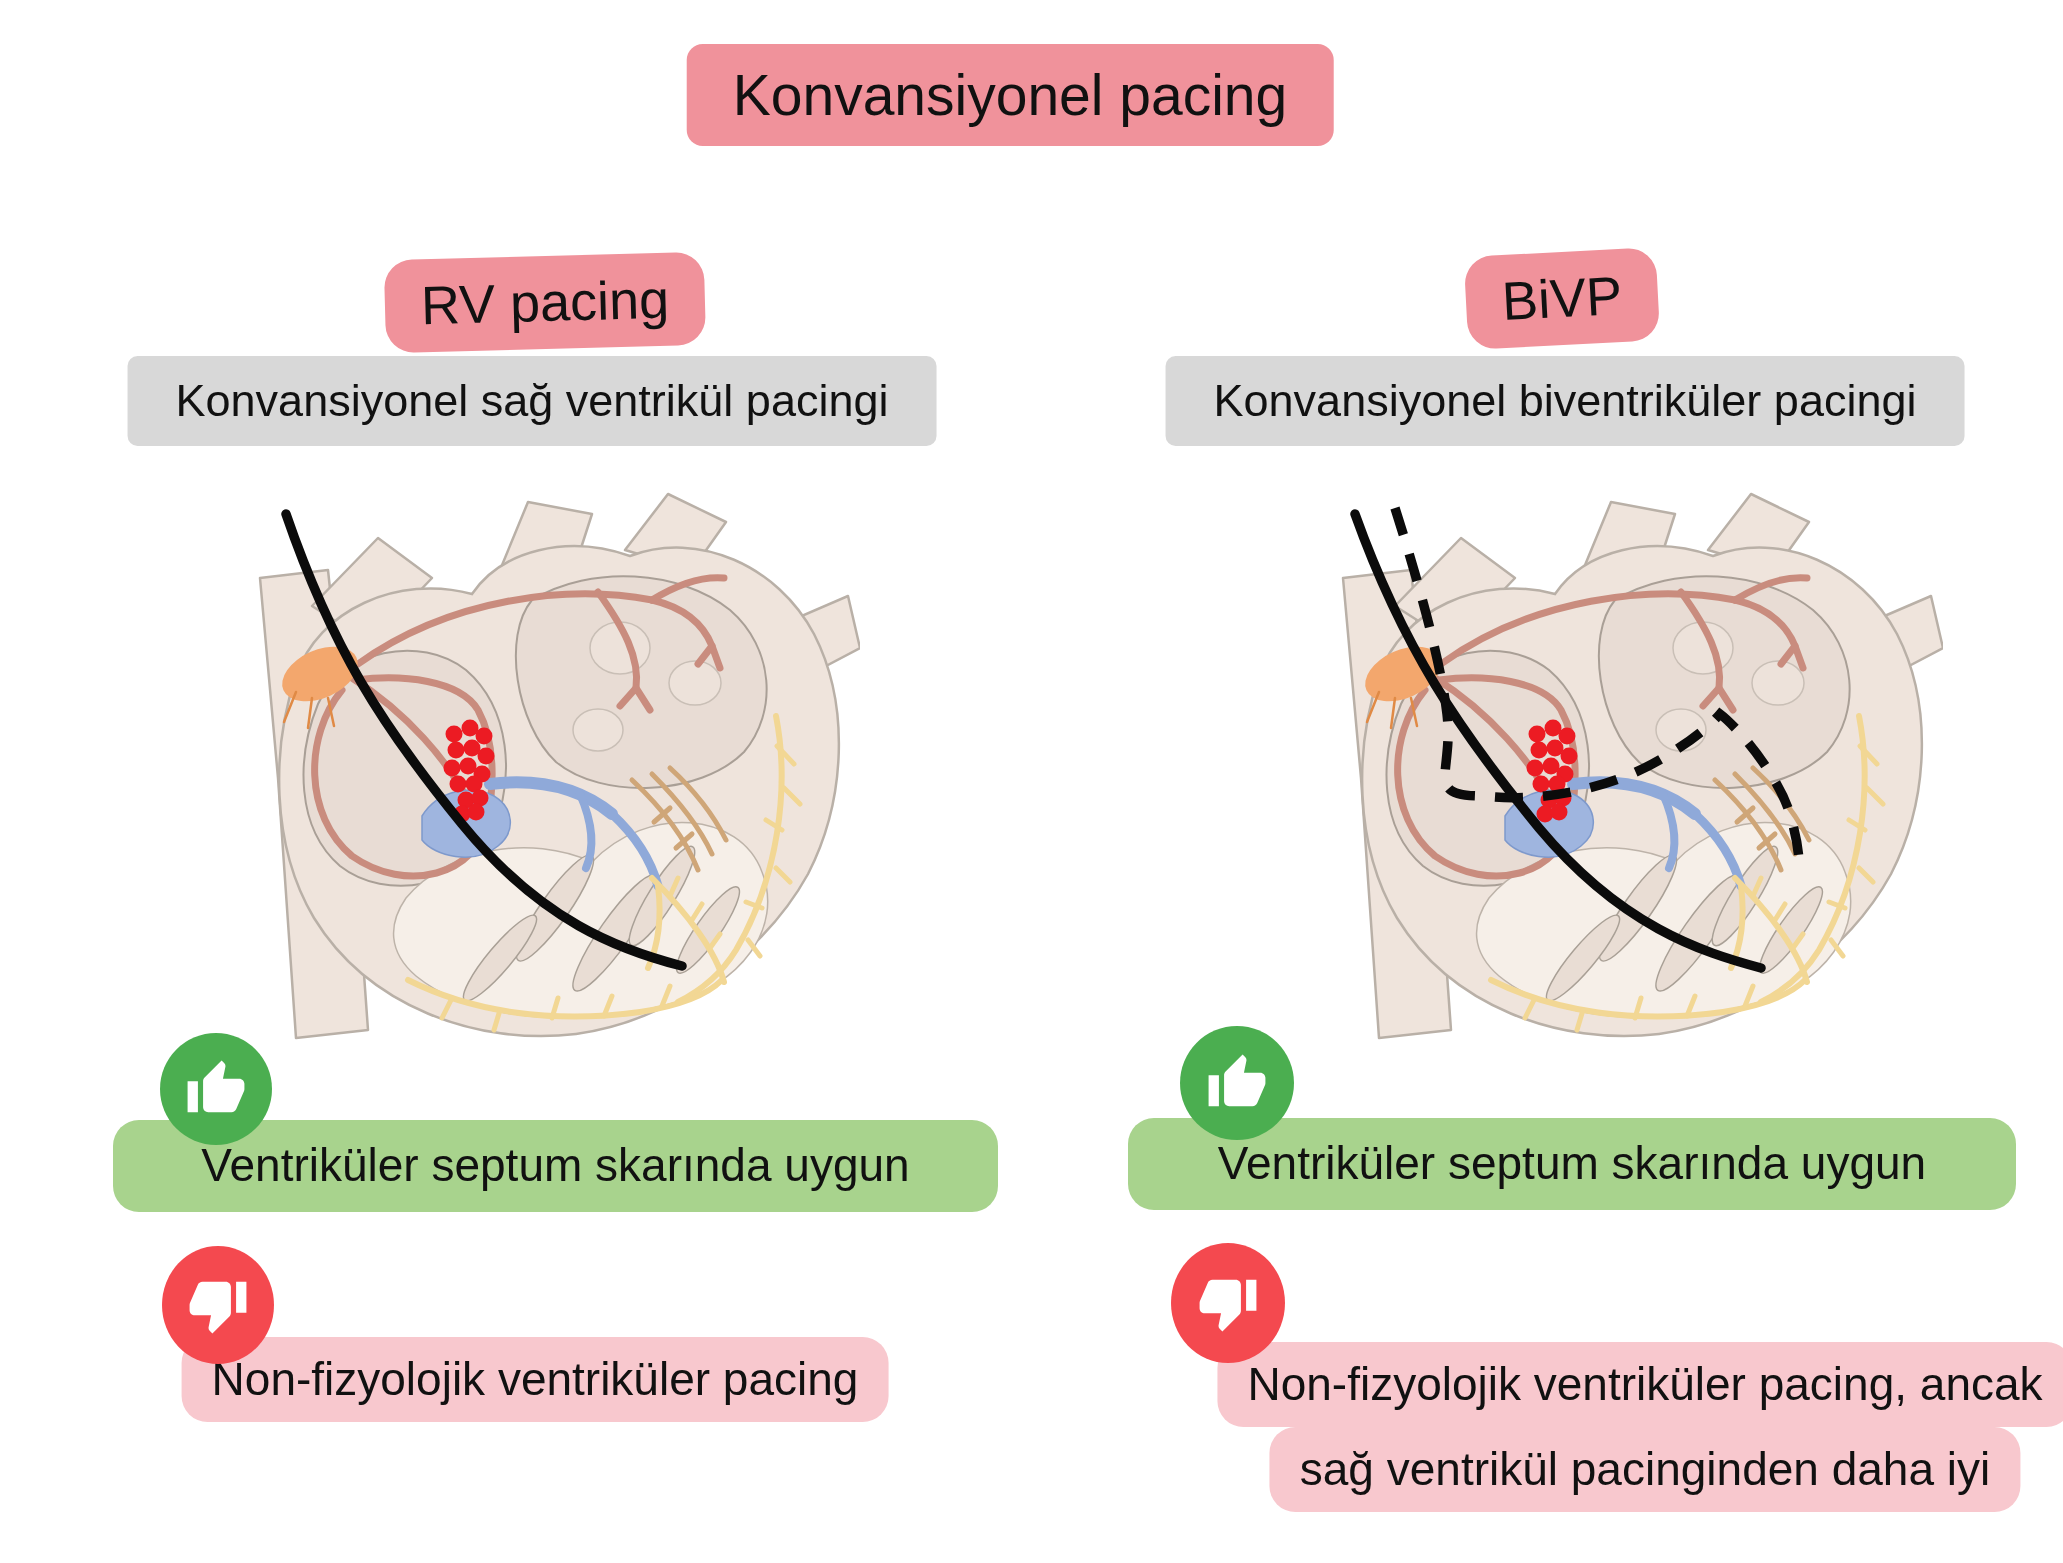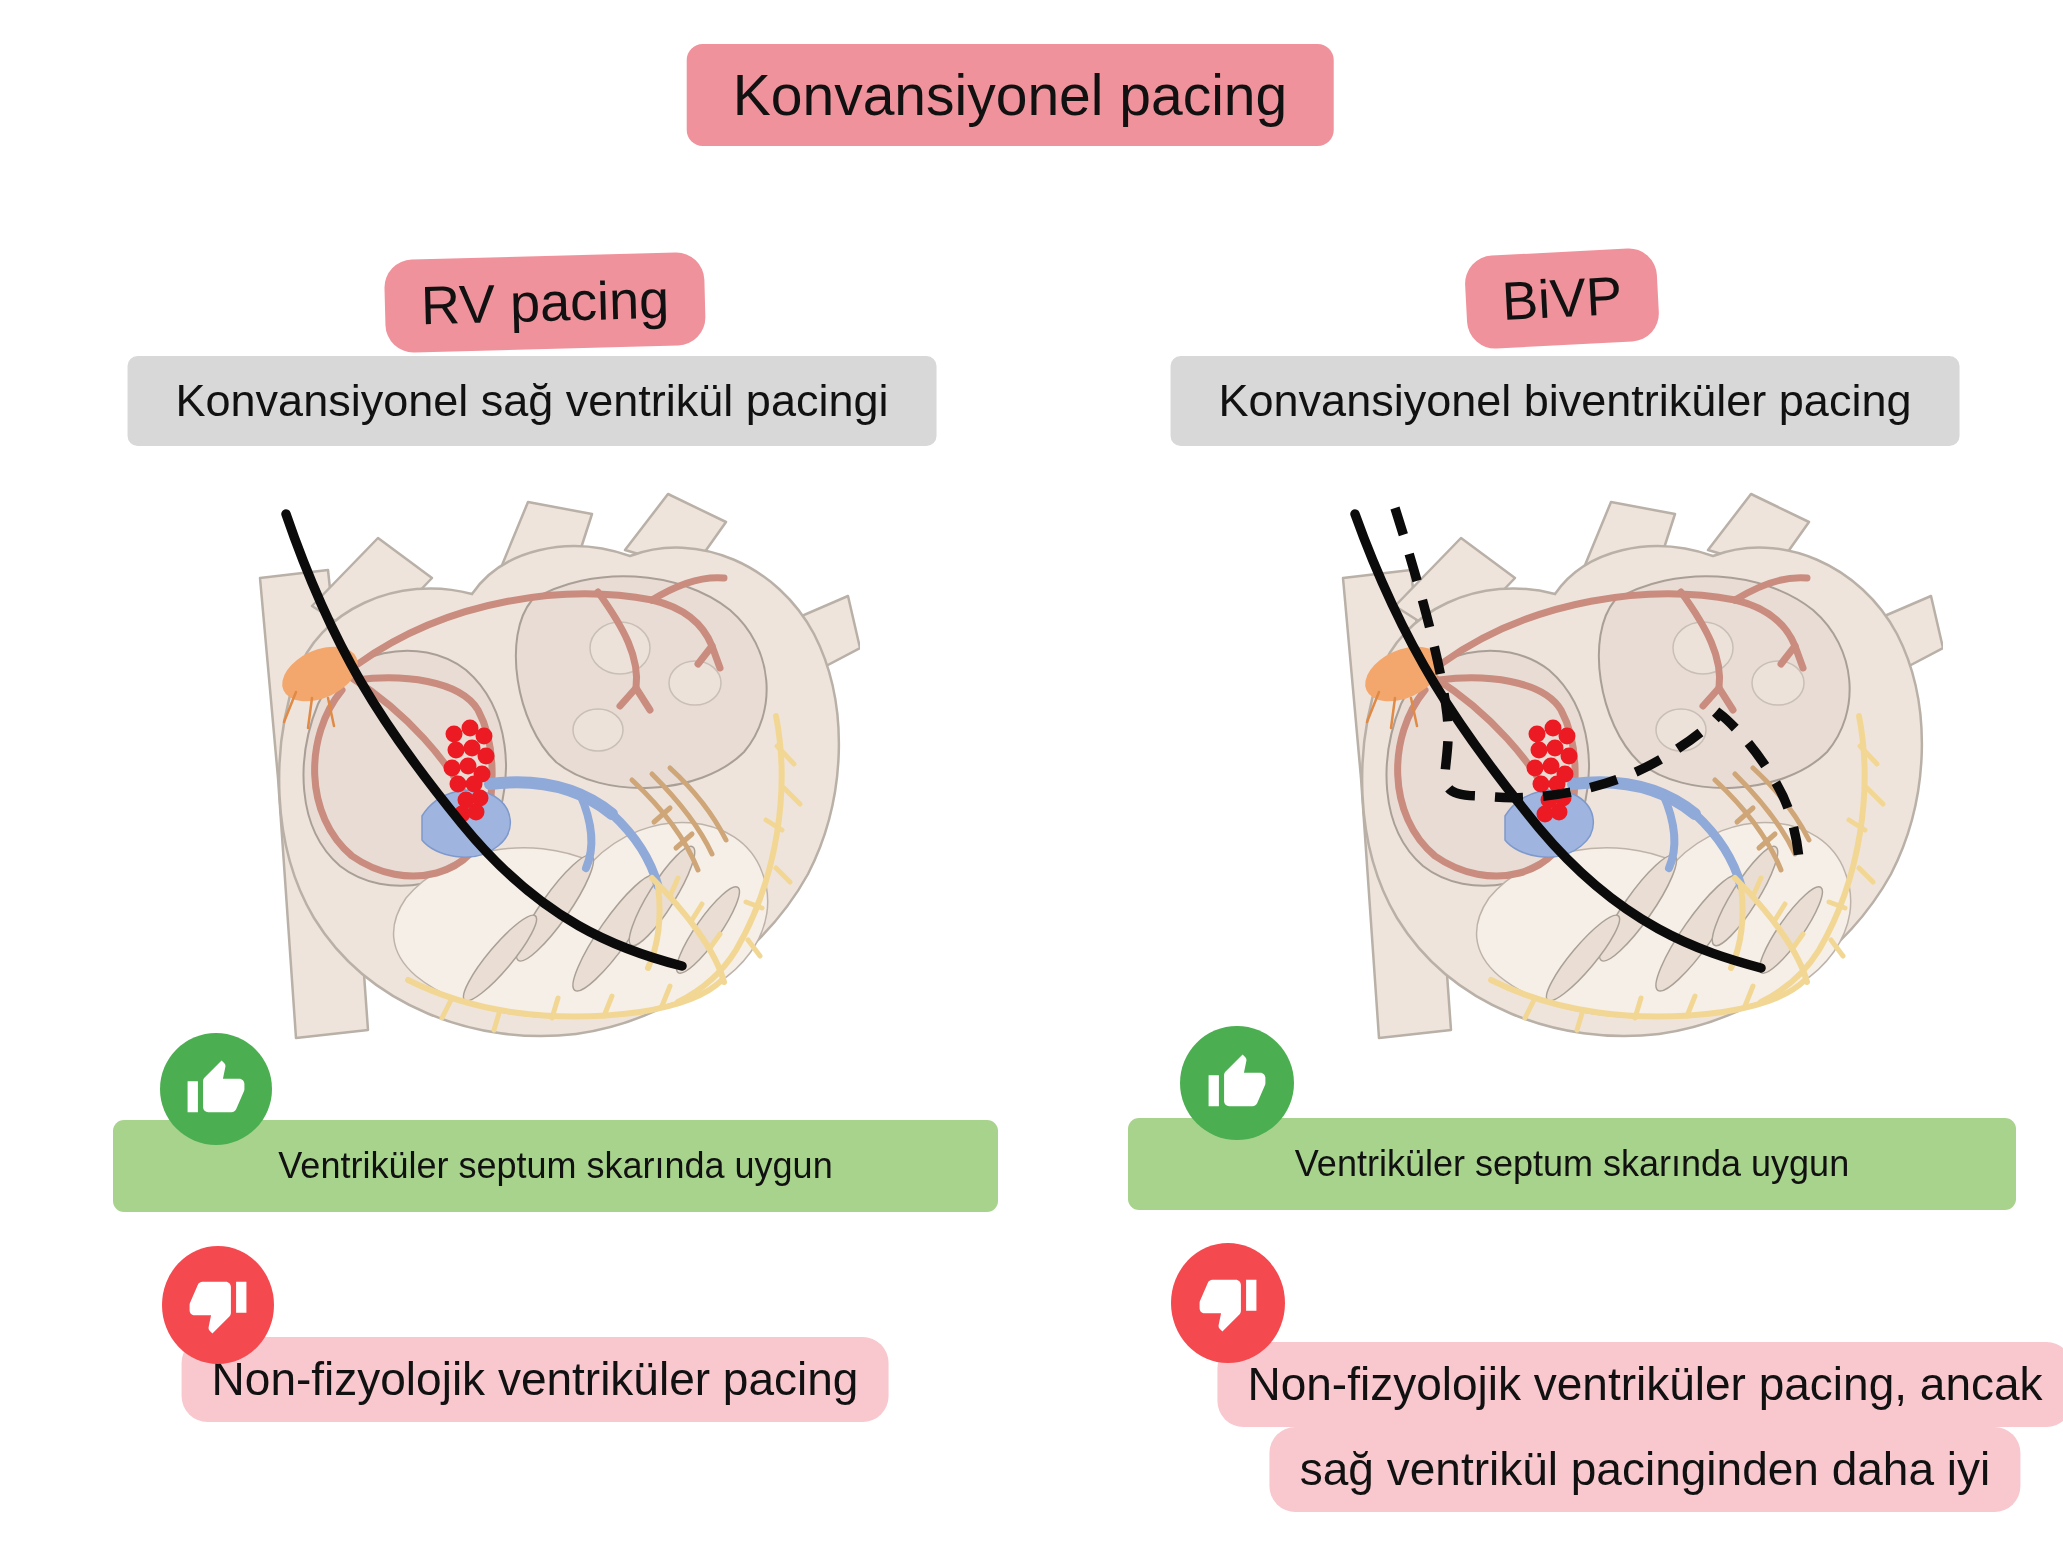--- a/index.html
+++ b/index.html
@@ -28,22 +28,22 @@
   .badge-heading.rv{left:545px;top:256px;transform:translateX(-50%) rotate(-1.5deg);}
   .badge-heading.bivp{left:1562px;top:252px;transform:translateX(-50%) rotate(-3deg);}
   .badge-sub{
     background:var(--badge_gray);border-radius:10px;
     font-size:45px;padding:18px 48px;line-height:1.2;
   }
   .badge-sub.left{left:532px;top:356px;transform:translateX(-50%);}
   .badge-sub.right{left:1565px;top:356px;transform:translateX(-50%);}
 
   .badge-pro{
-    position:absolute;background:var(--badge_green);border-radius:11px;
-    font-size:36px;display:flex;align-items:center;justify-content:center;
+    position:absolute;background:var(--badge_green);border-radius:26px;
+    font-size:46px;display:flex;align-items:center;justify-content:center;
     line-height:1.2;white-space:nowrap;
   }
   .badge-pro.left{left:113px;top:1120px;width:885px;height:92px;}
   .badge-pro.right{left:1128px;top:1118px;width:888px;height:92px;}
 
   .con-badge{
     position:absolute;display:flex;flex-direction:column;align-items:center;
     font-size:46px;line-height:1.2;
   }
   .con-badge.left{left:535px;top:1337px;transform:translateX(-50%);}
@@ -175,21 +175,21 @@
       </g>
     </defs>
   </svg>
 
   <div class="badge badge-title">Konvansiyonel pacing</div>
 
   <div class="badge badge-heading rv">RV pacing</div>
   <div class="badge badge-heading bivp">BiVP</div>
 
   <div class="badge badge-sub left">Konvansiyonel sağ ventrikül pacingi</div>
-  <div class="badge badge-sub right">Konvansiyonel biventriküler pacing</div>
+  <div class="badge badge-sub right">Konvansiyonel biventriküler pacingi</div>
 
   <svg class="heart left" viewBox="0 0 660 572">
     <use href="#heart-base"></use>
     <path class="lead" d="M86,36 C132,170 182,248 262,346 C342,444 420,472 482,488"></path>
   </svg>
 
   <svg class="heart right" viewBox="0 0 660 572">
     <use href="#heart-base"></use>
     <path class="lead" d="M72,36 C120,170 176,252 256,350 C338,448 418,474 478,490"></path>
     <path class="lead dashed" d="M112,30 C138,112 158,186 164,236 C171,296 140,318 200,318 C260,325 330,310 380,280 C405,265 425,250 437,236 C452,247 490,290 505,330 C512,352 515,368 516,382"></path>

